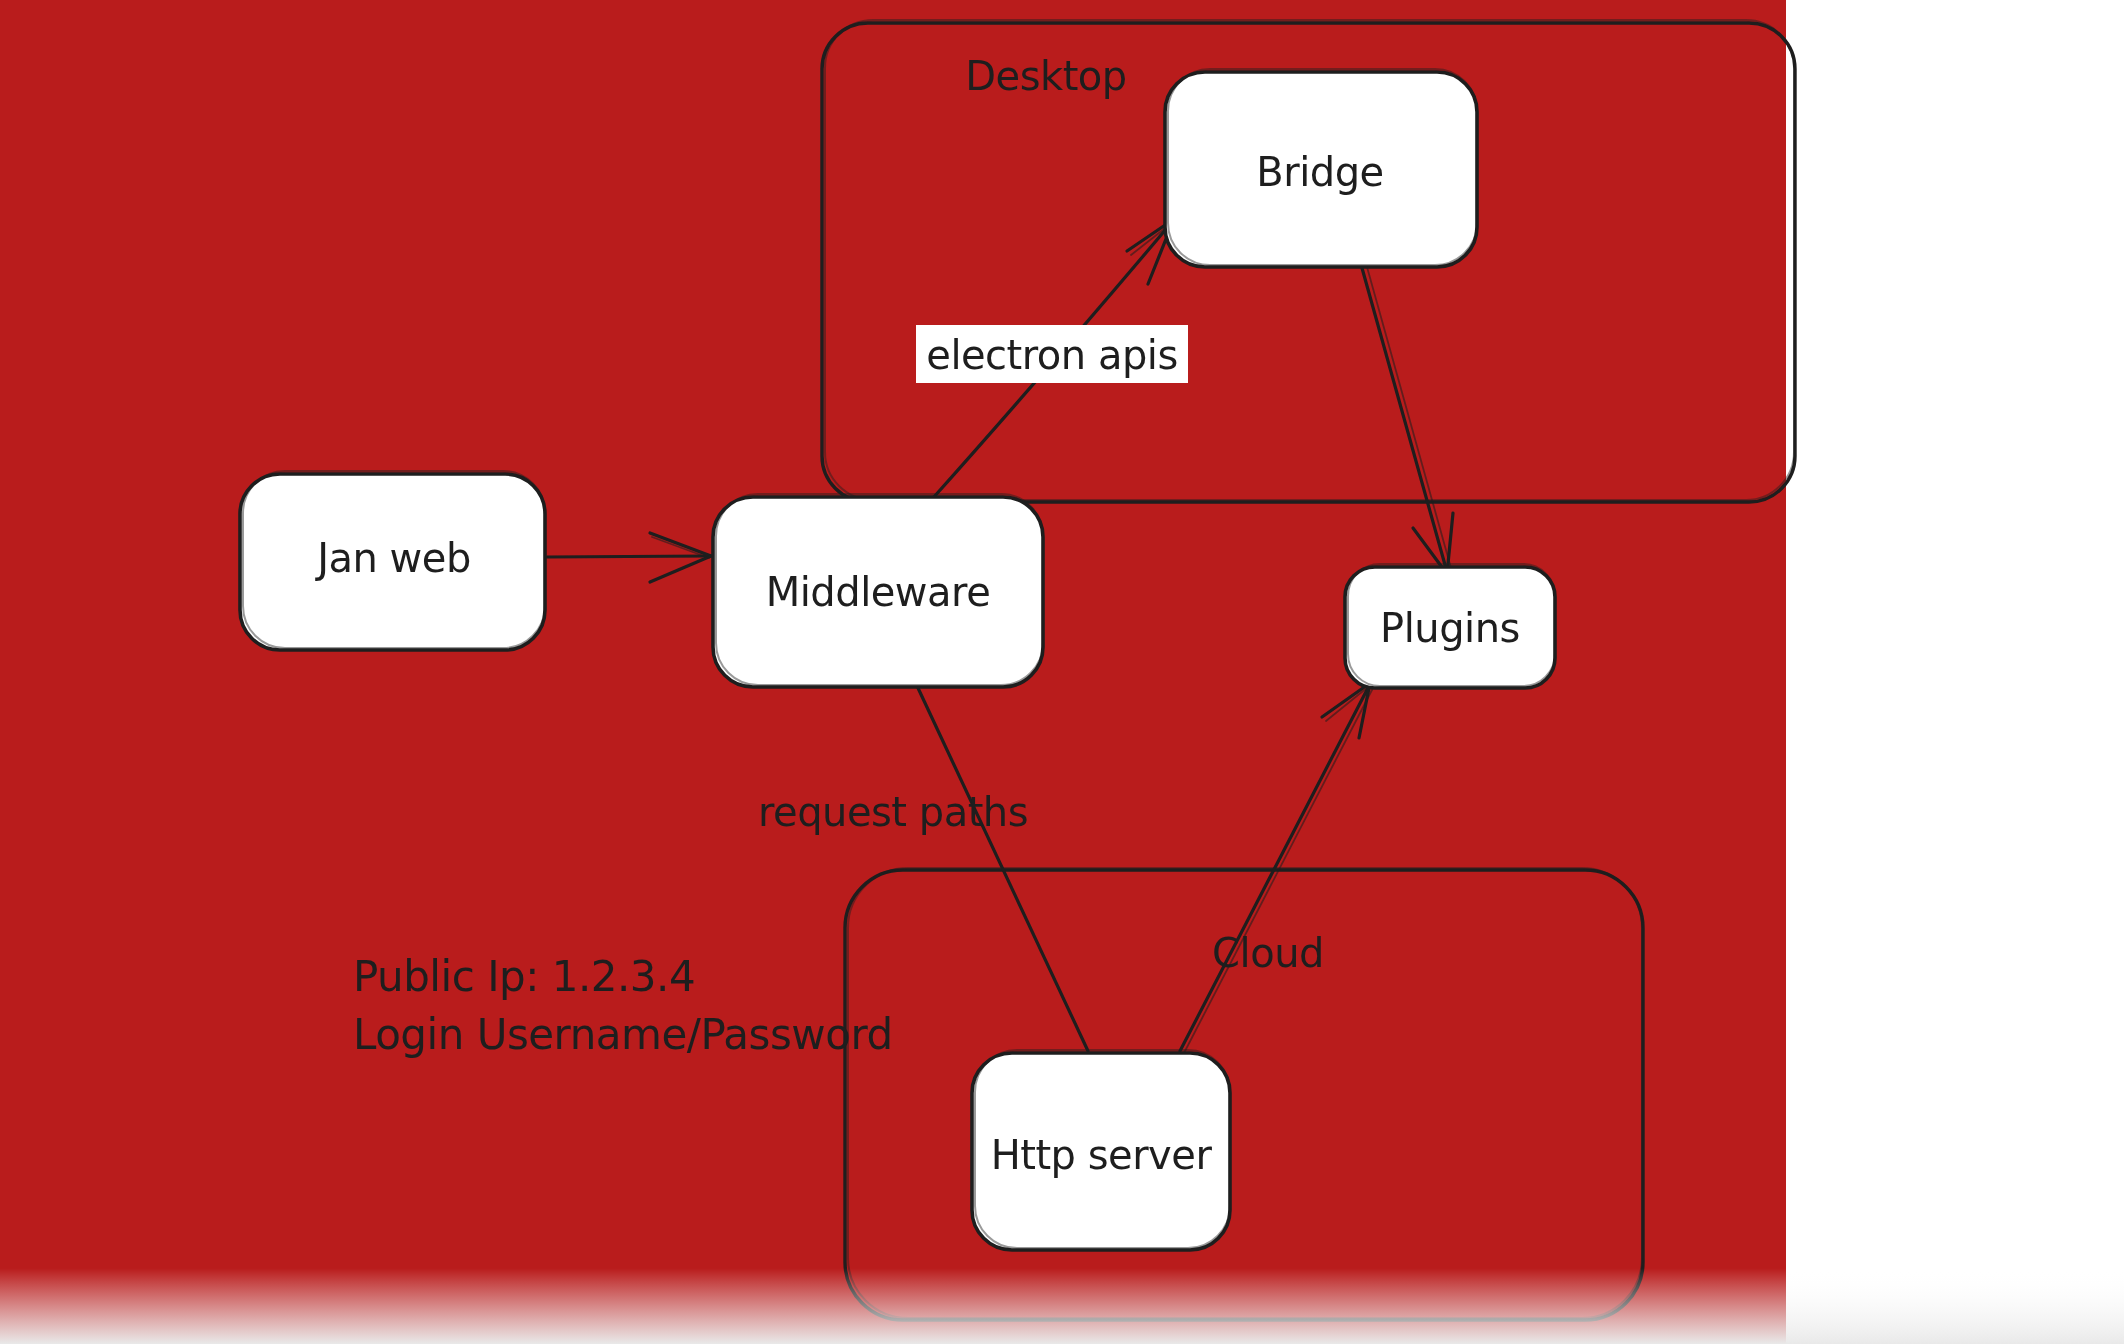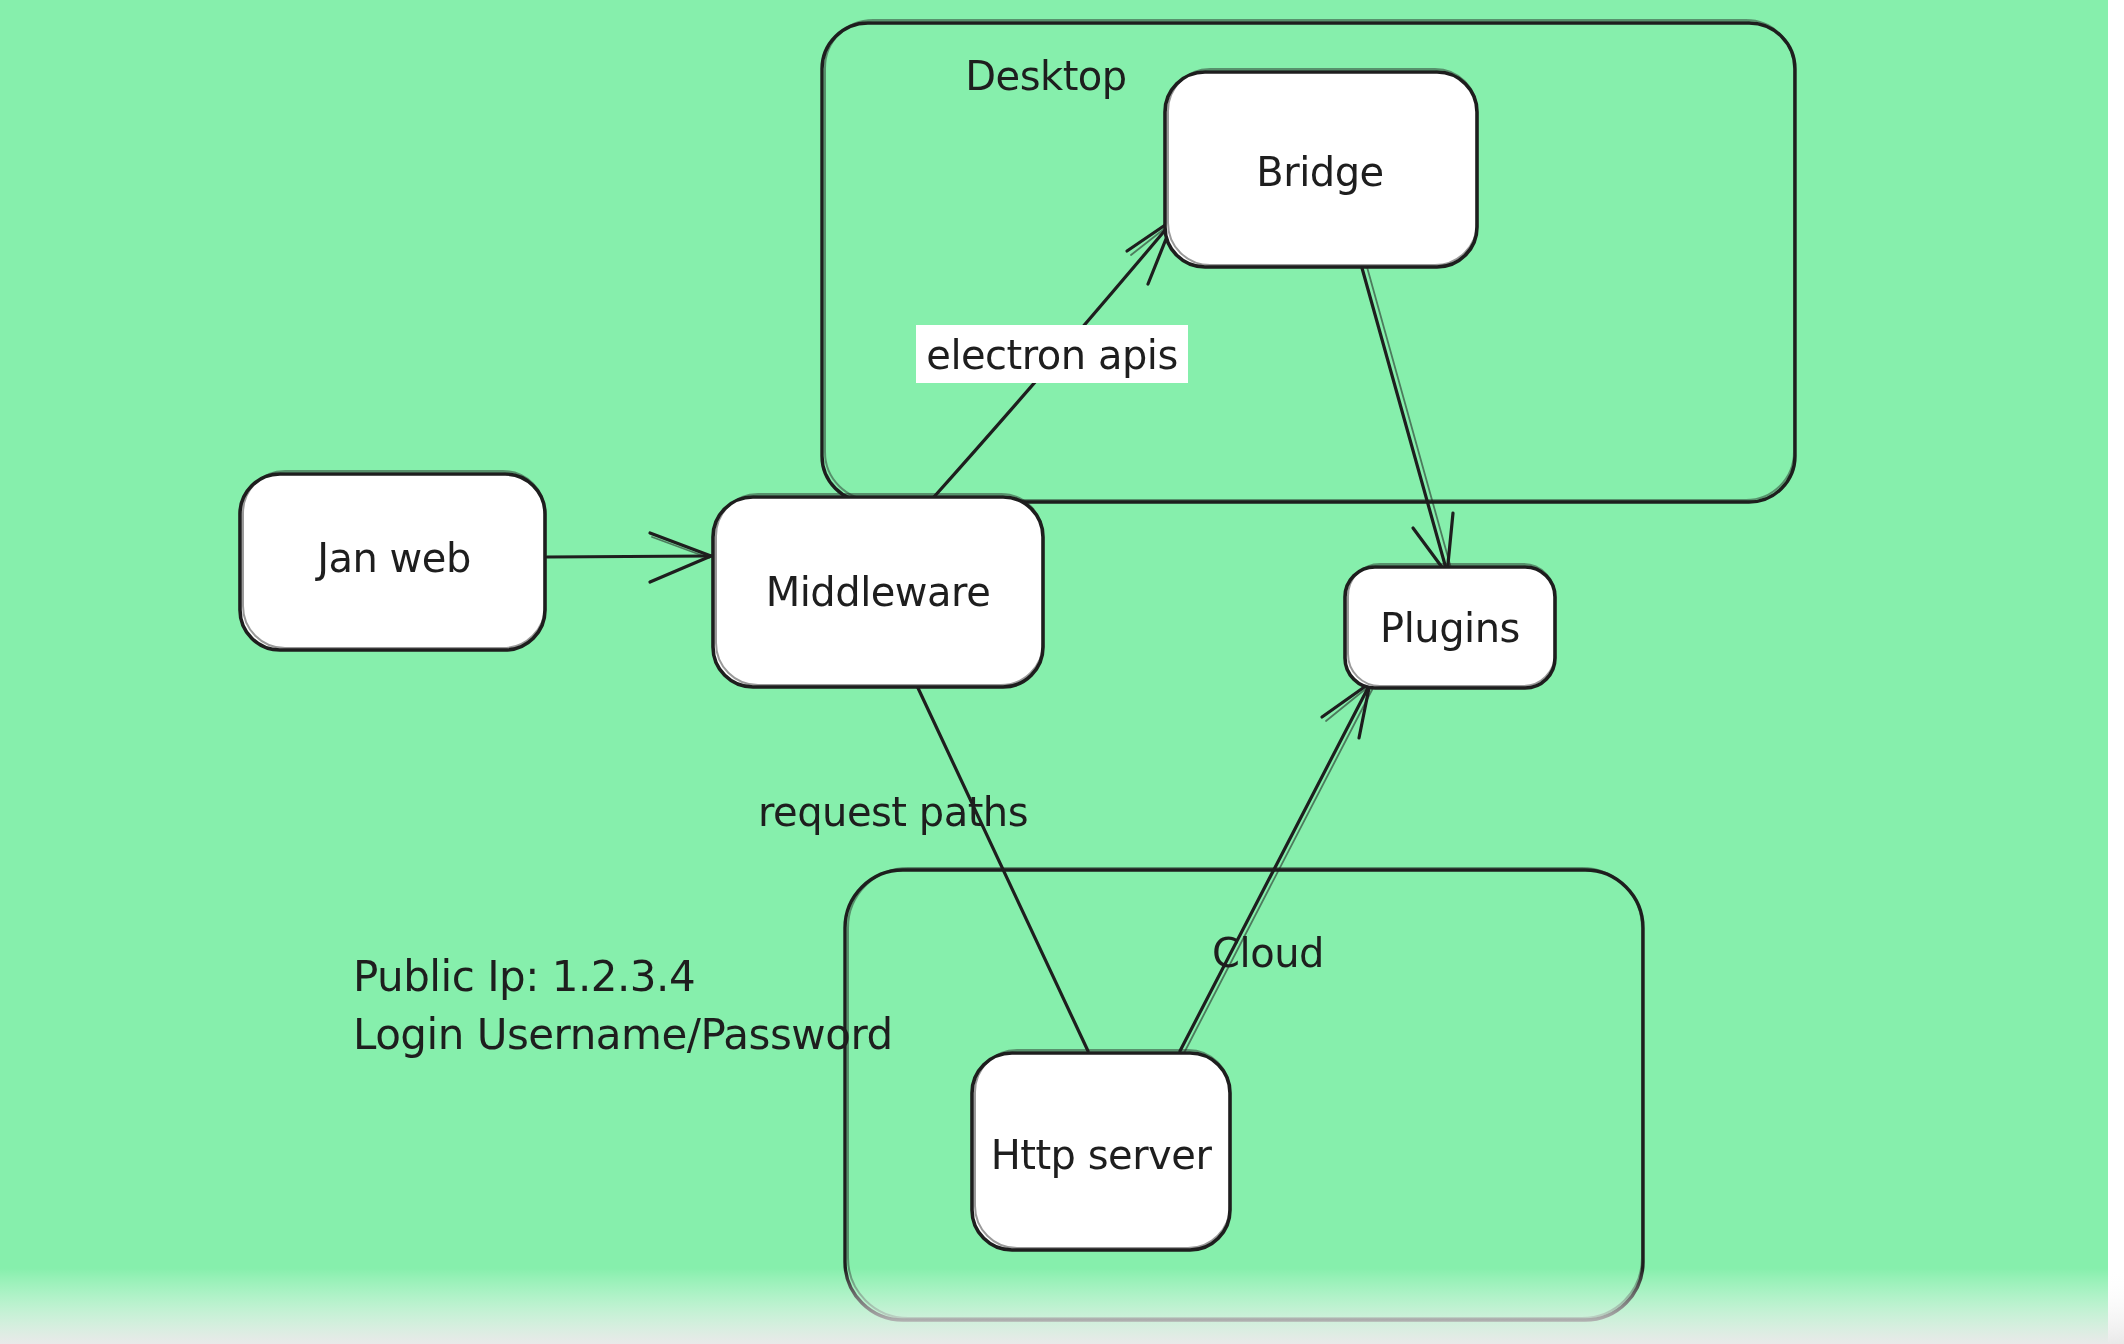--- a/index.html
+++ b/index.html
@@ -5,23 +5,23 @@
   html, body {
     margin: 0;
     padding: 0;
     background: #ffffff;
     width: 2124px;
     height: 1344px;
     overflow: hidden;
   }
   .canvas {
     position: relative;
-    width: 2108px;
+    width: 1786px;
     height: 1344px;
-    background: #86efac;
+    background: #b91c1c;
   }
   svg {
     display: block;
     width: 2124px;
     height: 1344px;
   }
   .shape {
     fill: #ffffff;
     stroke: #1e1e1e;
     stroke-width: 3.6;

